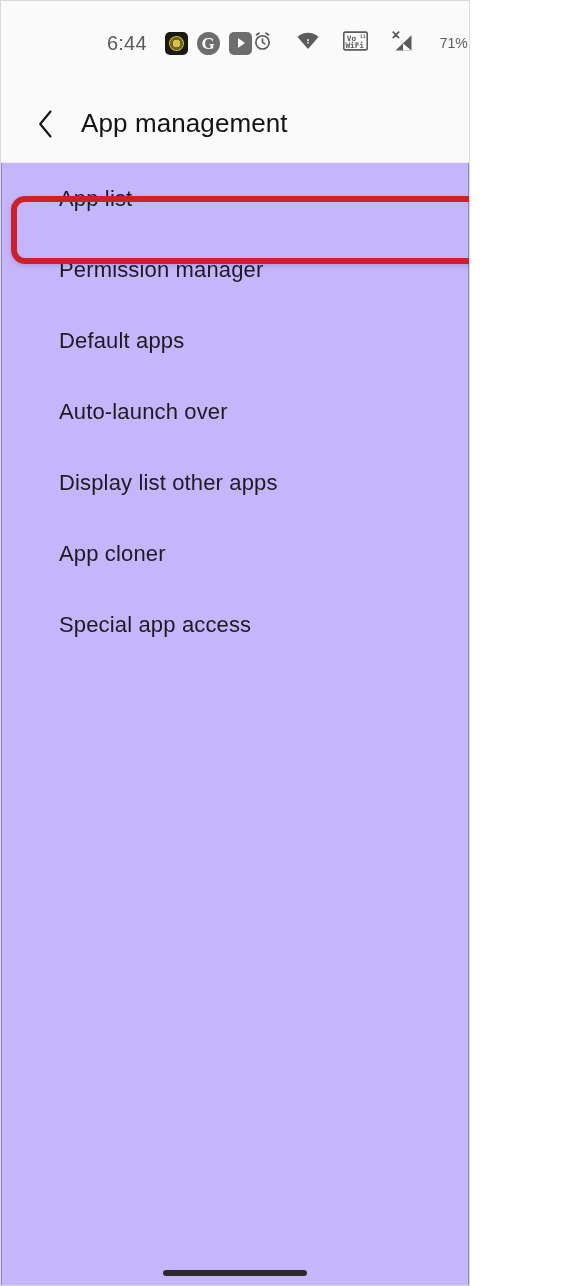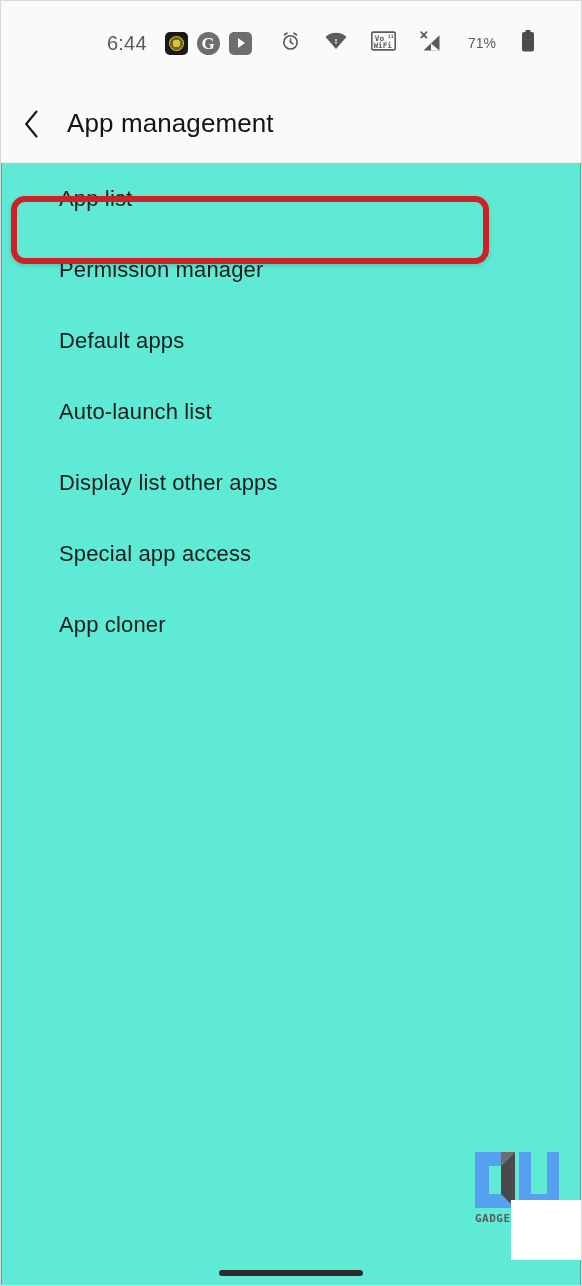--- a/index.html
+++ b/index.html
@@ -8,23 +8,23 @@
     padding: 0;
     background: #ffffff;
   }
   body {
     font-family: "Liberation Sans", sans-serif;
     -webkit-font-smoothing: antialiased;
   }
 
   .phone {
     position: relative;
-    width: 582px;
+    width: 470px;
     height: 1286px;
-    background: #5eead4;
+    background: #c4b5fd;
     overflow: hidden;
     box-sizing: border-box;
     border: 1px solid #d9d9d9;
     box-shadow: inset 2px 0 0 -1px rgba(0,0,0,0.25),
                 inset -2px 0 0 -1px rgba(0,0,0,0.25),
                 inset 0 2px 0 -1px rgba(0,0,0,0.25);
   }
 
   
   .status-bar {
@@ -118,21 +118,21 @@
 
   
   .app-header {
     position: absolute;
     top: 84px;
     left: 0;
     right: 0;
     height: 78px;
     display: flex;
     align-items: center;
-    padding-left: 12px;
+    padding-left: 26px;
     box-sizing: border-box;
     background: #fafafa;
     border-bottom: 1px solid #ececec;
   }
   .back-btn {
     width: 36px;
     height: 40px;
     display: flex;
     align-items: center;
     justify-content: center;
@@ -308,33 +308,33 @@
 
     <div class="list-item">
       <span class="list-item-label">Permission manager</span>
     </div>
 
     <div class="list-item">
       <span class="list-item-label">Default apps</span>
     </div>
 
     <div class="list-item">
-      <span class="list-item-label">Auto-launch list</span>
+      <span class="list-item-label">Auto-launch over</span>
     </div>
 
     <div class="list-item">
       <span class="list-item-label">Display list other apps</span>
     </div>
 
     <div class="list-item">
+      <span class="list-item-label">App cloner</span>
+    </div>
+
+    <div class="list-item">
       <span class="list-item-label">Special app access</span>
-    </div>
-
-    <div class="list-item">
-      <span class="list-item-label">App cloner</span>
     </div>
   </div>
 
   <div class="highlight-box"></div>
 
   <div class="watermark">
     <div class="wm-logo">
       <svg width="84" height="56" viewBox="0 0 84 56">
         <path d="M0 0h40v14H14v28h12V28h14v28H0z" fill="#57a0ee"></path>
         <path d="M44 0h12v42h16V0h12v56H44z" fill="#57a0ee"></path>

